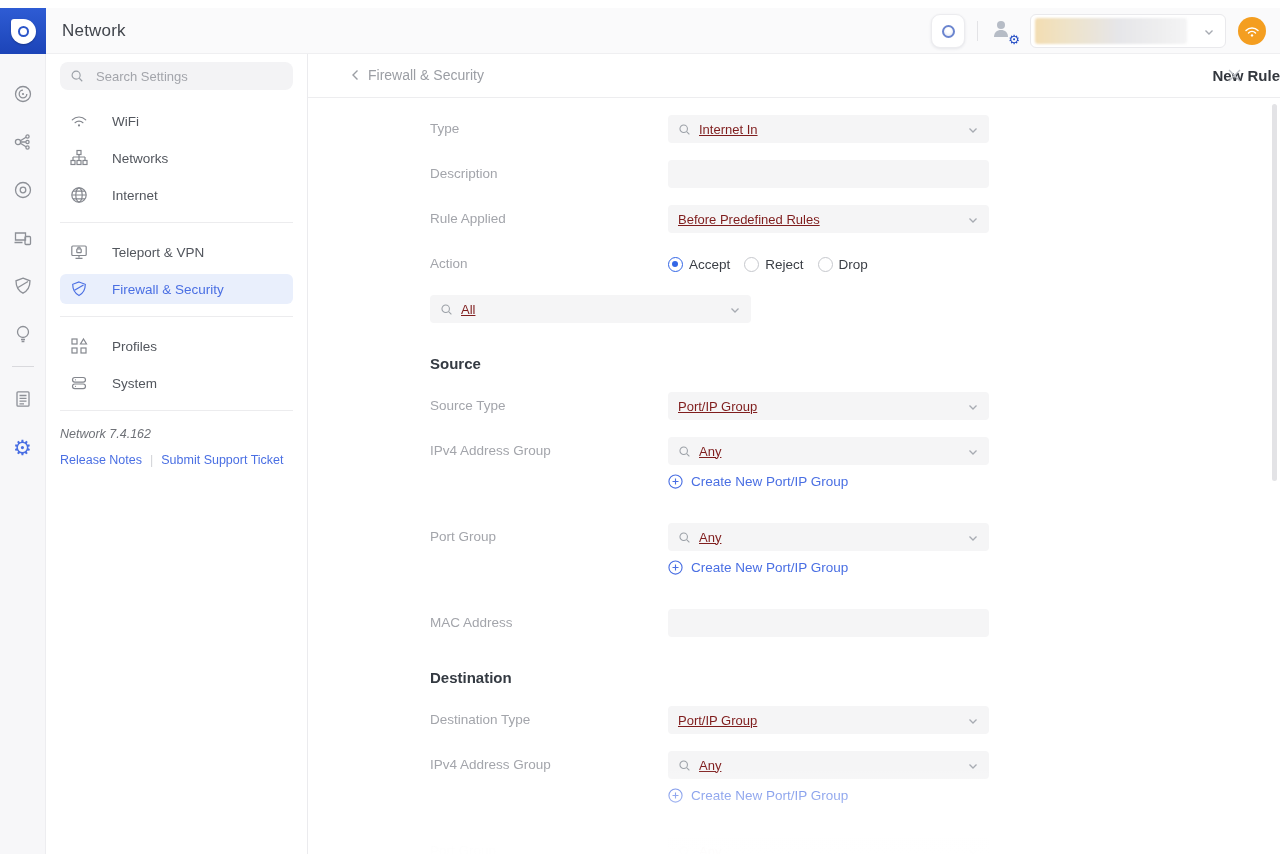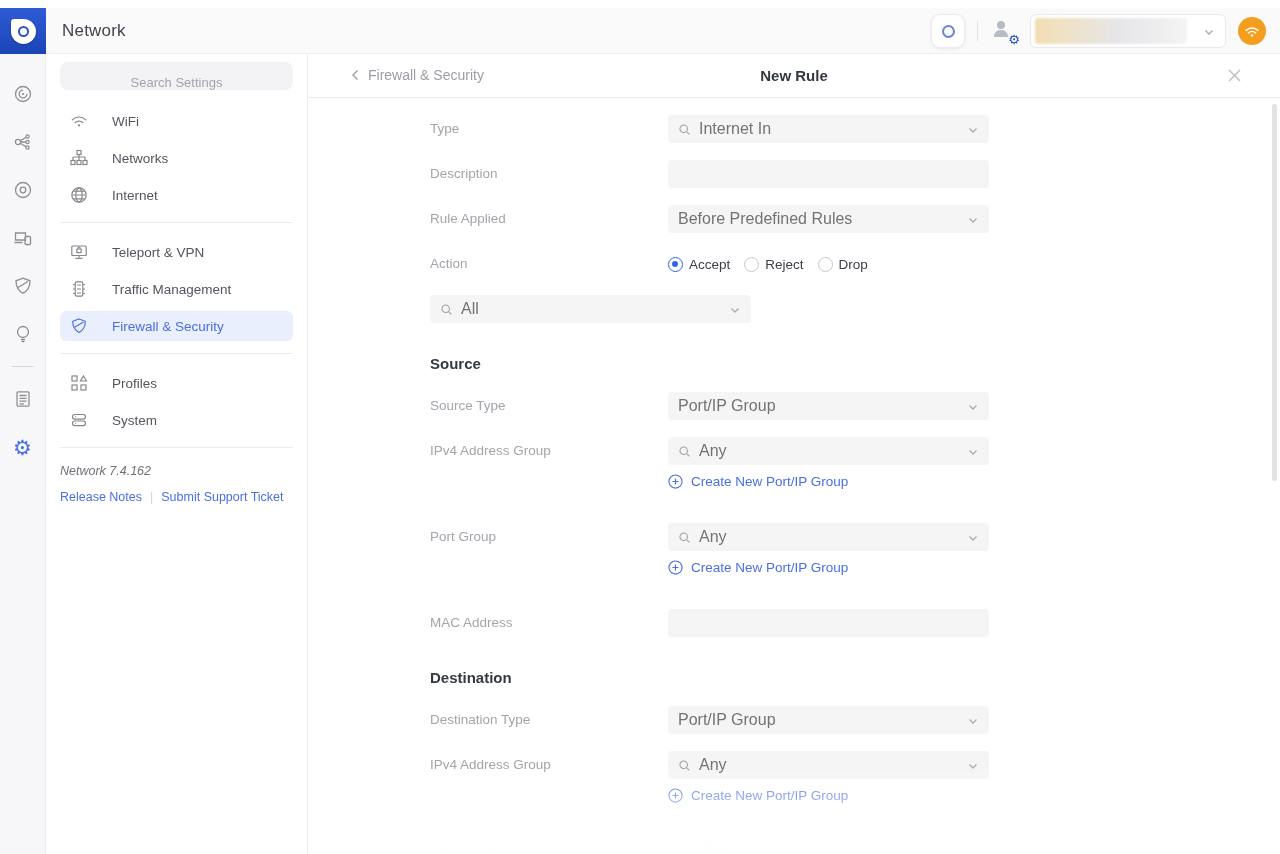--- a/index.html
+++ b/index.html
@@ -39,49 +39,49 @@
   .rail-item { width:46px; height:48px; display:flex; align-items:center; justify-content:center;
     color:#8d9097; cursor:pointer; }
   .rail-item.active { color:#4a6fe3; }
   .rail-divider { width:22px; height:1px; background:#d9d9dd; margin:8px 0; }
   .rail-gear { font-size:21px; line-height:21px; }
 
   
   .sidebar { position:absolute; left:46px; top:46px; bottom:0; width:262px; background:#fff;
     border-right:1px solid #ebebee; padding:8px 14px 0 14px; }
   .search-box { display:flex; align-items:center; gap:12px; height:28px; background:#f3f3f5;
-    border-radius:8px; padding:0 10px; margin-bottom:16px; cursor:text;flex-direction:column; }
+    border-radius:8px; padding:0 10px; margin-bottom:16px; cursor:text; }
   .search-box span { font-size:13px; color:#a3a5ab; }
   .nav-item { display:flex; align-items:center; gap:24px; height:30px; padding:0 10px;
     border-radius:6px; margin-bottom:7px; color:#52565d; font-size:13.5px; cursor:pointer; }
   .nav-item .ic { display:flex; width:18px; justify-content:center; color:#84878e; }
   .nav-item.active { background:#e9effc; color:#4a6fe3; }
   .nav-item.active .ic { color:#4a6fe3; }
   .side-divider { height:1px; background:#ececee; margin:12px 0 14px 0; }
   .version { font-size:12.5px; color:#6e7177; margin:16px 0 12px 0;font-style:italic; }
   .side-links { font-size:12.5px; color:#4a6fe3; display:flex; gap:8px; align-items:center; }
   .side-links a { color:#4a6fe3; text-decoration:none; cursor:pointer; }
   .side-links .sep { color:#d2d3d7; }
 
   
   .main { position:absolute; left:308px; top:46px; right:0; bottom:0; background:#fff; }
   .panel-header { position:relative; height:44px; border-bottom:1px solid #ededef; background:#fff; }
   .back-link { position:absolute; left:42px; top:13px; display:flex; gap:8px; align-items:center;
     font-size:14px; color:#9b9ea4; cursor:pointer; }
-  .panel-title { position:absolute; left:0; right:0; top:13px; text-align:center;
+  .panel-title { position:absolute; left:0; right:0; top:13px; text-align:right;
     font-size:15px; font-weight:700; color:#33373e; }
   .close-btn { position:absolute; right:38px; top:14px; cursor:pointer; color:#b9bcc2; }
   .panel-body { position:relative; height:calc(100% - 44px); overflow:hidden; padding:17px 0 0 122px; }
 
   .row { display:flex; margin-bottom:17px; }
   .row-label { width:238px; padding-top:6px; font-size:13.5px; color:#a3a5ab; }
   .row-ctrl { width:321px; }
   .field { display:flex; align-items:center; height:28px; background:#f5f5f6; border-radius:4px;
     padding:0 10px; cursor:pointer; position:relative; }
-  .field .val { font-size:16px; color:#737373; margin-left:8px; }
+  .field .val { font-size:13px; color:#7f1d1d; margin-left:8px;text-decoration:underline; }
   .field.no-search .val { margin-left:0; }
   .field .chev { position:absolute; right:10px; top:9px; }
   .field.input-empty { cursor:text; }
   .radio-row { display:flex; align-items:center; gap:14px; height:28px; }
   .radio-opt { display:flex; align-items:center; gap:6px; font-size:13.5px; color:#3a3e45; cursor:pointer;justify-content:center; }
   .radio-dot { width:15px; height:15px; border-radius:50%; border:1.5px solid #c6c8cd; background:#fff; position:relative; }
   .radio-opt.selected .radio-dot { border-color:#3366e6; }
   .radio-opt.selected .radio-dot::after { content:""; position:absolute; left:3px; top:3px;
     width:6px; height:6px; border-radius:50%; background:#3366e6; }
   .create-link { display:flex; align-items:center; gap:8px; margin-top:9px; margin-bottom:17px;
@@ -238,30 +238,20 @@
       <span class="ic">
         <svg width="18" height="18" viewBox="0 0 18 18" fill="none" stroke="currentColor" stroke-width="1.2">
           <rect x="1.8" y="3" width="14.4" height="9.5" rx="1"></rect>
           <rect x="6.8" y="6" width="4.4" height="3.6" rx="0.6"></rect>
           <path d="M7.8 6 v-0.8 a1.2 1.2 0 0 1 2.4 0 V6"></path>
           <path d="M9 12.5 v2 M5.5 15.3 h7"></path>
         </svg>
       </span>
       <span>Teleport &amp; VPN</span>
     </div>
-    <div class="nav-item">
-      <span class="ic">
-        <svg width="18" height="18" viewBox="0 0 18 18" fill="none" stroke="currentColor" stroke-width="1.2">
-          <rect x="5.2" y="1.8" width="7.6" height="14.4" rx="1.6"></rect>
-          <path d="M7 5 h4 M7 9 h4 M7 13 h4"></path>
-          <path d="M3 4.5 h2.2 M3 9 h2.2 M3 13.5 h2.2 M12.8 4.5 H15 M12.8 9 H15 M12.8 13.5 H15"></path>
-        </svg>
-      </span>
-      <span>Traffic Management</span>
-    </div>
     <div class="nav-item active">
       <span class="ic">
         <svg width="18" height="18" viewBox="0 0 20 20" fill="none" stroke="currentColor" stroke-width="1.3">
           <path d="M10 2.2 L17 4.8 C17 10.5 14.8 14.8 10 17.2 C5.2 14.8 3 10.5 3 4.8 Z"></path>
           <path d="M5 11.5 L15 5.5"></path>
         </svg>
       </span>
       <span>Firewall &amp; Security</span>
     </div>
 

